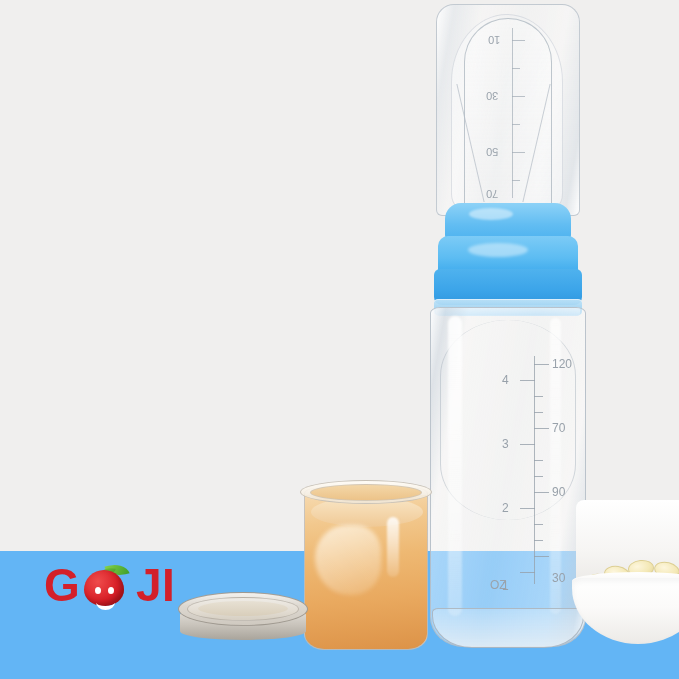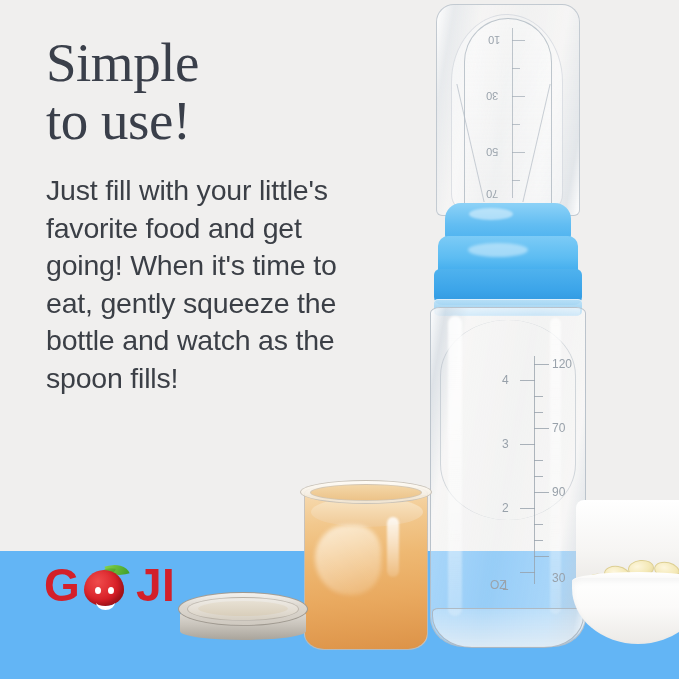--- a/index.html
+++ b/index.html
@@ -356,24 +356,21 @@
     border-radius:50%;
   }
 </style>
 </head>
 <body>
 
 <div id="stage">
 
   <div class="blue-band"></div>
 
-  <div class="headline">Simple
-to use!</div>
-
-  <div class="body-copy">Just fill with your little's favorite food and get going! When it's time to eat, gently squeeze the bottle and watch as the spoon fills!</div>
+
 
   <div class="bottle">
 
     <div class="cap-outer"></div>
     <div class="cap-inner"></div>
     <div class="spoon-shape"></div>
     <div class="spoon-x1"></div>
     <div class="spoon-x2"></div>
 
     <div class="cap-scale">

